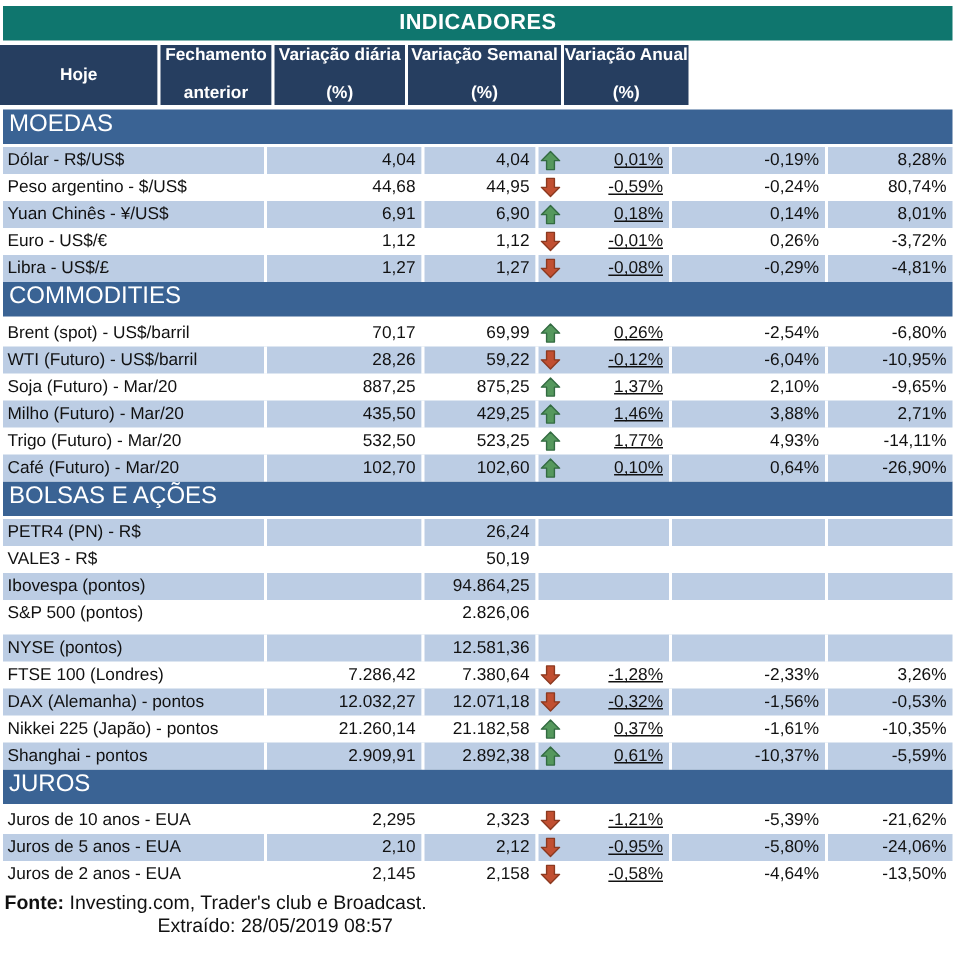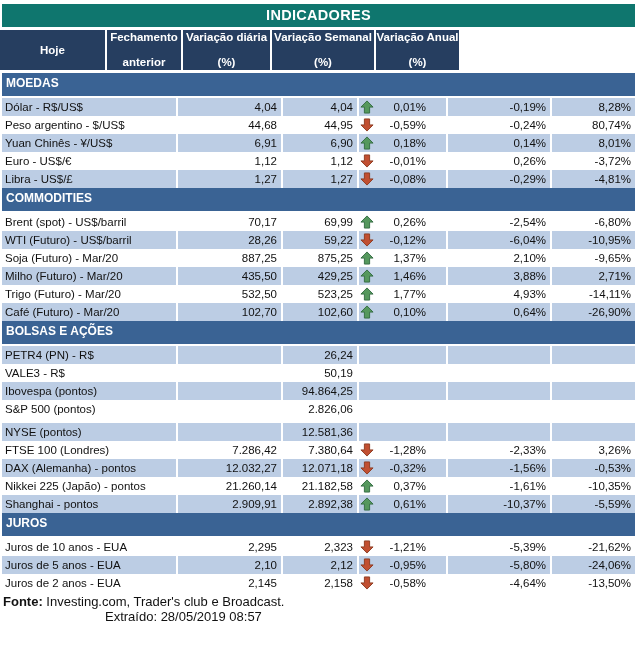--- a/index.html
+++ b/index.html
@@ -20,36 +20,36 @@
     background:#263E60;color:#ffffff;font-weight:bold;font-size:11.5px;
     display:flex;flex-direction:column;align-items:center;justify-content:center;
     line-height:1.3;box-sizing:border-box;text-align:center;white-space:nowrap;
   }
   .hcell + .hcell{border-left:2px solid #ffffff;justify-content:space-between;}
 
   #table-body{margin-top:3px;}
 
   .section-bar{
     margin-left:2px;width:633px;height:23px;box-sizing:border-box;
-    background:#3A6394;color:#ffffff;font-weight:bold;font-size:12px;
+    background:#3A6394;color:#ffffff;font-weight:normal;font-size:16px;
     line-height:20px;padding-left:4px;margin-bottom:2px;
   }
 
   .row{
     margin-left:2px;width:598px;height:18px;
     display:grid;grid-template-columns:174px 105px 76px 89px 104px 85px;
     font-size:11.5px;color:#111111;
   }
   .row.shaded .cell{background:#BCCDE4;}
   .cell{box-sizing:border-box;line-height:18px;overflow:hidden;white-space:nowrap;}
   .cell + .cell{border-left:2px solid #ffffff;}
   .cell.name{padding-left:3px;}
   .cell.num{text-align:right;padding-right:4px;}
   .cell.vdia{display:flex;align-items:center;padding-left:1px;}
-  .vval{margin-left:auto;padding-right:20px;}
+  .vval{margin-left:auto;padding-right:4px;text-decoration:underline;}
   .arrow{flex:0 0 auto;display:block;}
   .row-gap{height:5px;}
 
   .footer{margin-left:3px;margin-top:2px;font-size:13px;color:#111111;}
   .fonte-line{line-height:15px;}
   .fonte-bold{font-weight:bold;}
   .extraido-line{line-height:15px;padding-left:102px;}
 </style>
 </head>
 <body>

